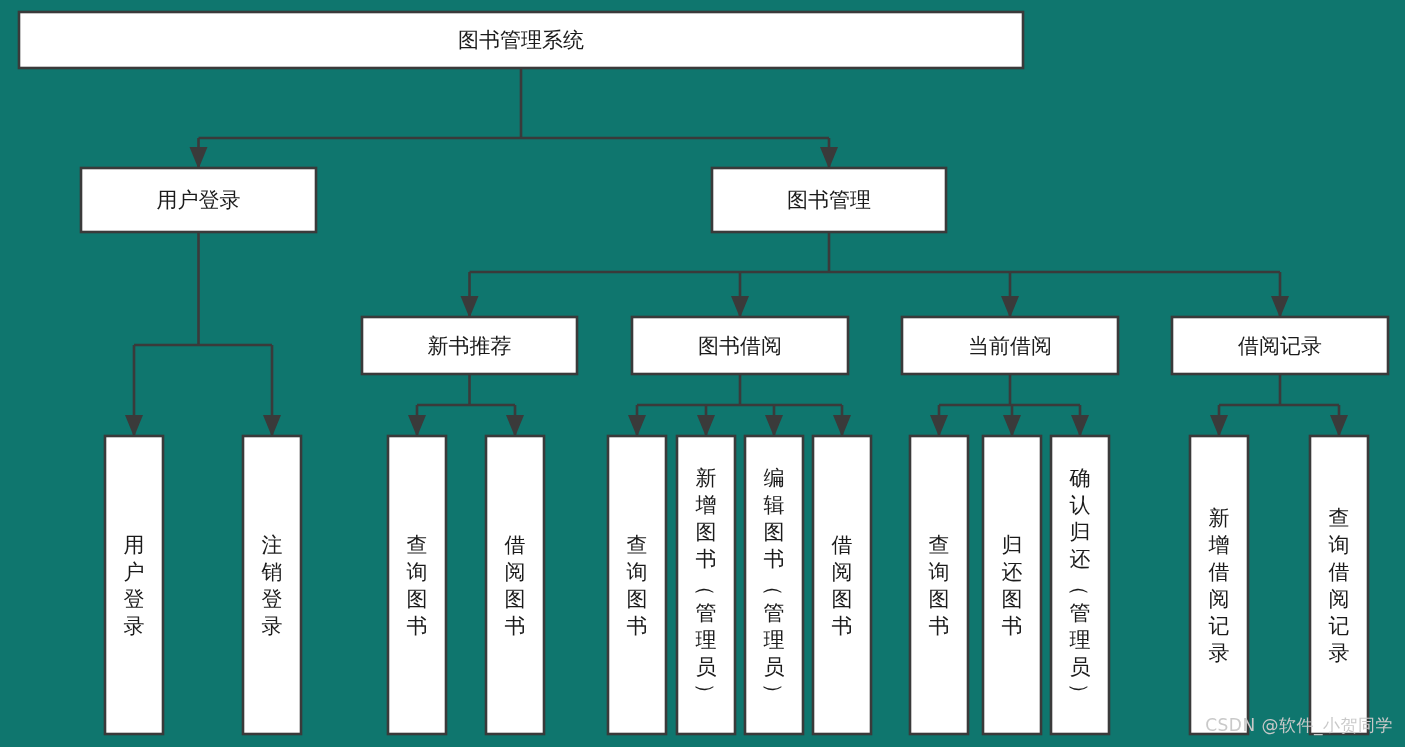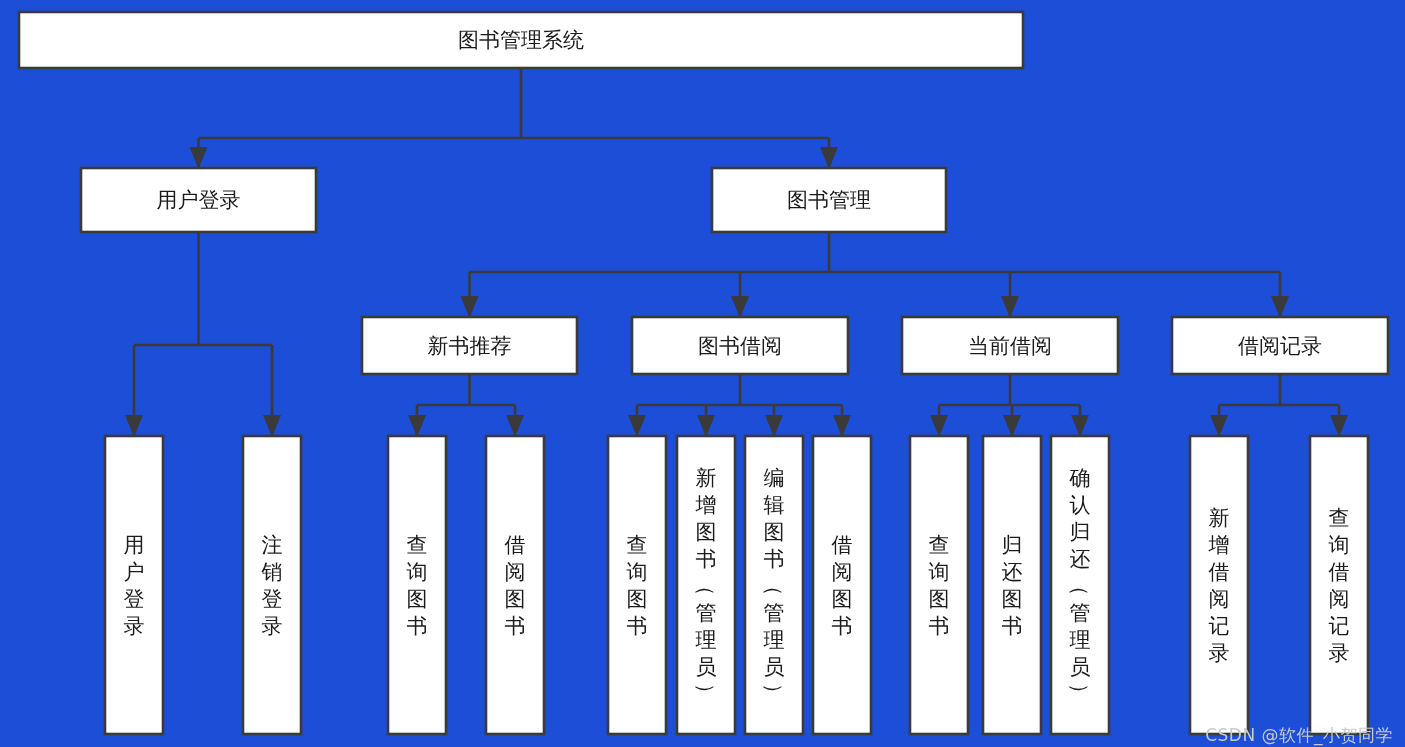--- a/index.html
+++ b/index.html
@@ -10,21 +10,21 @@
   body {
     width: 1405px;
     height: 747px;
     font-family: "DejaVu Sans", "Liberation Sans", sans-serif;
     overflow: hidden;
   }
   #diagram-root {
     position: relative;
     width: 1405px;
     height: 747px;
-    background: #1d4ed8;
+    background: #0f766e;
   }
   svg.diagram {
     position: absolute;
     left: 0;
     top: 0;
     width: 1405px;
     height: 747px;
     display: block;
   }
   .node-box {
@@ -51,21 +51,21 @@
   }
   .node-label-v {
     font-family: "DejaVu Sans", "Liberation Sans", sans-serif;
     font-size: 21px;
     fill: #1b1b1b;
     text-anchor: middle;
   }
   .watermark {
     position: absolute;
     right: 12px;
-    bottom: 0;
+    bottom: 10px;
     font-family: "DejaVu Sans", "Liberation Sans", sans-serif;
     font-size: 17px;
     color: #c9c9c9;
     white-space: nowrap;
     letter-spacing: 0.5px;
     pointer-events: none;
   }
 </style>
 </head>
 <body>

